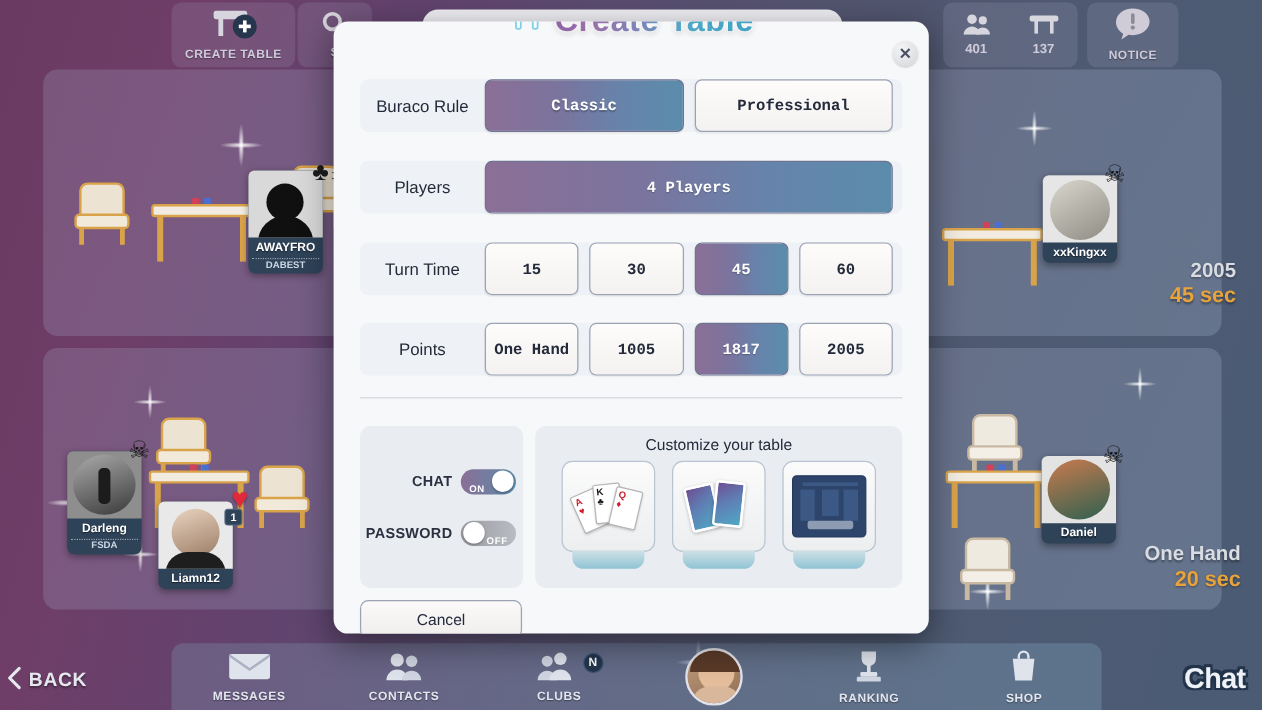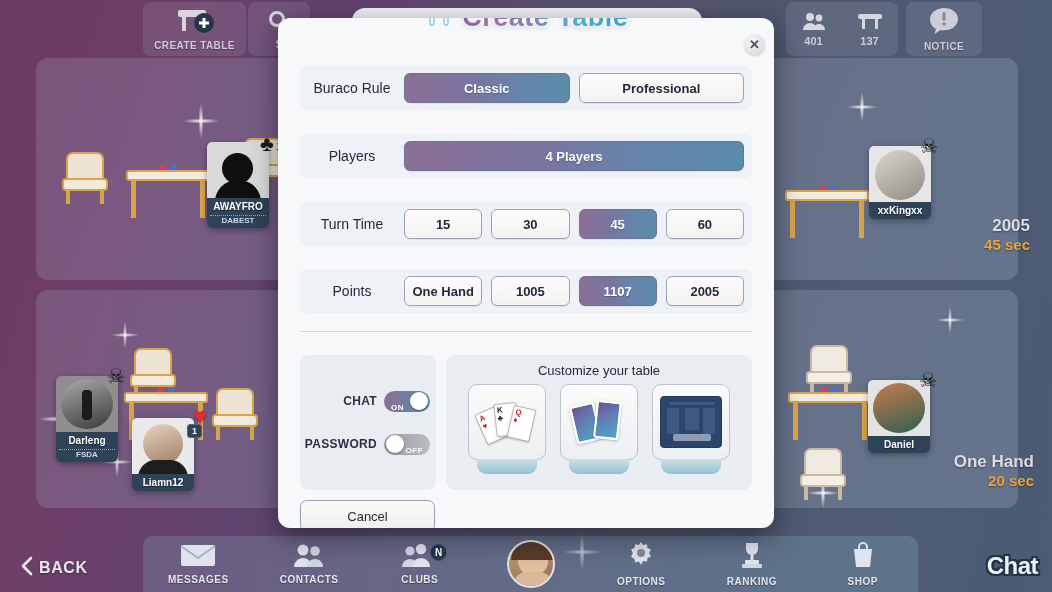--- a/index.html
+++ b/index.html
@@ -120,21 +120,21 @@
   .badge-num {
     position: absolute; right: -8px; top: 6px;
     background: #2e4258; color: #fff; font-size: 9px; font-weight: bold;
     border-radius: 3px; padding: 1px 4px; border: 1px solid #50667e;
   }
 
   .tinfo {
     position: absolute; text-align: right; line-height: 1.15;
   }
   .tinfo .t1 { font-size: 17px; font-weight: bold; color: #d9dde3; text-shadow: 0 1px 2px rgba(0,0,0,0.4); }
-  .tinfo .t2 { font-size: 15px; font-weight: bold; color: #e8a33a; text-shadow: 0 1px 2px rgba(0,0,0,0.4); }
+  .tinfo .t2 { font-size: 18px; font-weight: bold; color: #e8a33a; text-shadow: 0 1px 2px rgba(0,0,0,0.4); }
 
   
   .topbtn {
     position: absolute;
     background: rgba(180,175,200,0.17);
     border-radius: 8px;
     display: flex; flex-direction: column;
     align-items: center; justify-content: center;
   }
   .topbtn .lbl {
@@ -181,21 +181,21 @@
     background: #23364d; color: #fff; font-size: 10px; font-weight: bold;
     display: flex; align-items: center; justify-content: center;
     border: 1px solid #3c5372;
   }
   #nav-avatar {
     width: 48px; height: 48px; border-radius: 50%;
     background: linear-gradient(160deg,#c8a382,#8d6b52);
     border: 2px solid #e2e2ea; overflow: hidden; position: relative;
   }
   #btn-back {
-    position: absolute; left: 21px; bottom: 12px;
+    position: absolute; left: 6px; bottom: 12px;
     display: flex; align-items: center; gap: 6px;
   }
   #btn-back .bl {
     font-size: 16px; font-weight: bold; color: #e6e8ef;
     letter-spacing: 0.6px; text-shadow: 0 1px 2px rgba(0,0,0,0.4);
   }
   #btn-chat-bubble {
     position: absolute; right: 14px; bottom: 12px;
     font-size: 24px; font-weight: bold; color: #eef2f7;
     letter-spacing: -0.5px;
@@ -243,25 +243,25 @@
     background: #eef1f5;
     border-radius: 7px;
     display: flex; align-items: center;
   }
   .opt-label {
     width: 104px; text-align: center;
     font-size: 14px; color: #232a3a; font-weight: normal;
   }
   .opt-buttons { flex: 1; display: flex; gap: 9px; padding-right: 8px; }
   .obtn {
-    flex: 1; height: 30px; border-radius: 6px;
+    flex: 1; height: 44px; border-radius: 6px;
     border: 1px solid #9aa2b4;
     background: linear-gradient(180deg,#fdfcfb,#f4f2f0);
     color: #232a3a; font-size: 13px; font-weight: bold;
-    font-family: Liberation Sans, sans-serif;
+    font-family: Liberation Mono, monospace;
     display: flex; align-items: center; justify-content: center;
     cursor: pointer;
     box-shadow: 0 1px 1px rgba(0,0,0,0.06);
   }
   .obtn.active {
     background: linear-gradient(90deg,#8b6f96 0%, #7a749e 38%, #6684ab 70%, #5b8cab 100%);
     color: #ffffff;
     border-color: #6d7390;
     text-shadow: 0 1px 1px rgba(0,0,0,0.25);
   }
@@ -638,29 +638,20 @@
     </div>
 
     <div class="navitem">
       <div id="nav-avatar">
         <div style="position:absolute;left:9px;top:4px;width:30px;height:30px;border-radius:50%;background:#e3bd9c;"></div>
         <div style="position:absolute;left:2px;top:0px;width:44px;height:18px;border-radius:22px 22px 0 0;background:#5a3a28;"></div>
         <div style="position:absolute;left:4px;bottom:0;width:40px;height:14px;background:#d9b79a;border-radius:14px 14px 0 0;"></div>
       </div>
     </div>
 
-    <div class="navitem">
-      <span>
-        <svg width="28" height="28" viewBox="0 0 28 28">
-          <path d="M14 1l2.2 3.1 3.7-.8.6 3.7 3.4 1.6-1.7 3.4 1.7 3.4-3.4 1.6-.6 3.7-3.7-.8L14 23.7l-2.2-3.1-3.7.8-.6-3.7-3.4-1.6L5.8 12 4.1 8.6l3.4-1.6.6-3.7 3.7.8z" fill="#dfe3ec"></path>
-          <circle cx="14" cy="12" r="4" fill="#7e8aa0"></circle>
-        </svg>
-      </span>
-      <span class="nlbl">OPTIONS</span>
-    </div>
 
     <div class="navitem">
       <span>
         <svg width="30" height="28" viewBox="0 0 30 28">
           <path d="M9 2h12v6a6 6 0 0 1-12 0z" fill="#dfe3ec"></path>
           <rect x="13.5" y="13" width="3" height="6" fill="#dfe3ec"></rect>
           <rect x="8" y="19" width="14" height="4" rx="1" fill="#dfe3ec"></rect>
           <rect x="5" y="23" width="20" height="4" rx="1" fill="#cfd5e1"></rect>
         </svg>
       </span>
@@ -718,21 +709,21 @@
         <div class="obtn active">45</div>
         <div class="obtn">60</div>
       </div>
     </div>
 
     <div class="opt-row" id="row-points">
       <div class="opt-label">Points</div>
       <div class="opt-buttons">
         <div class="obtn">One Hand</div>
         <div class="obtn">1005</div>
-        <div class="obtn active">1107</div>
+        <div class="obtn active">1817</div>
         <div class="obtn">2005</div>
       </div>
     </div>
 
     <div id="divider"></div>
 
     <div id="panel-toggles">
       <div class="toggle-line">
         <span class="tlbl">CHAT</span>
         <span class="switch on">

